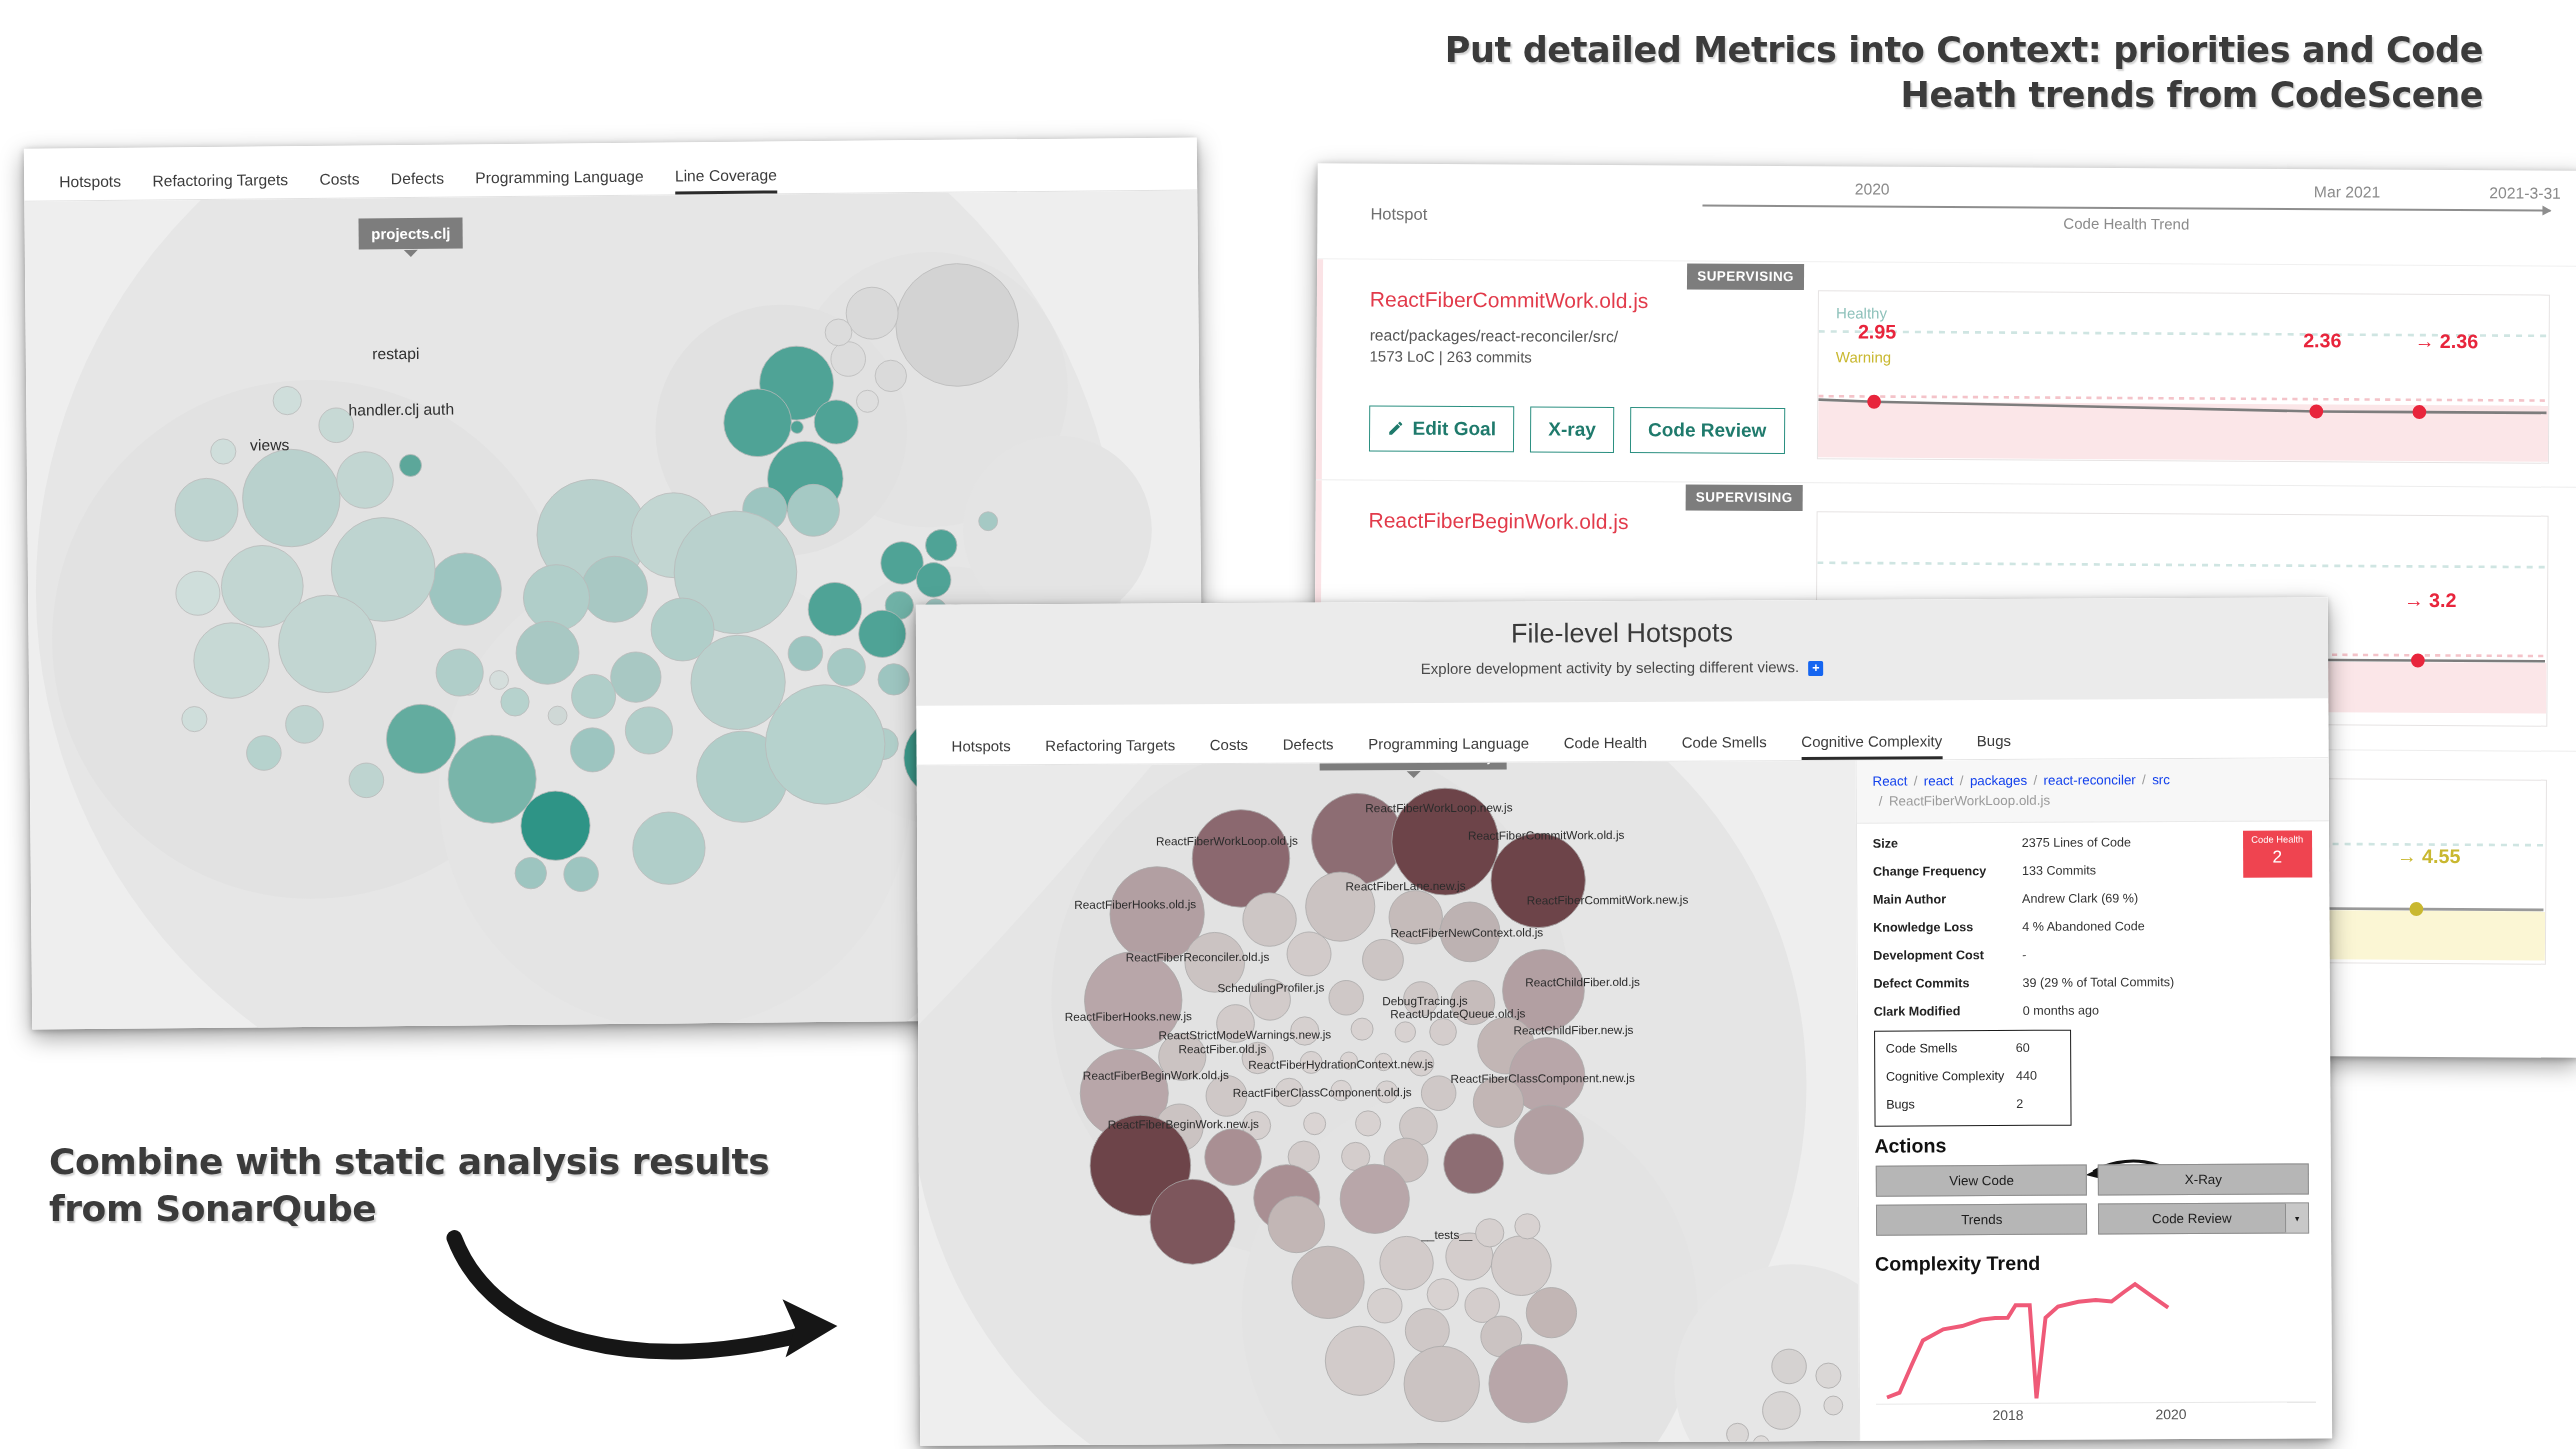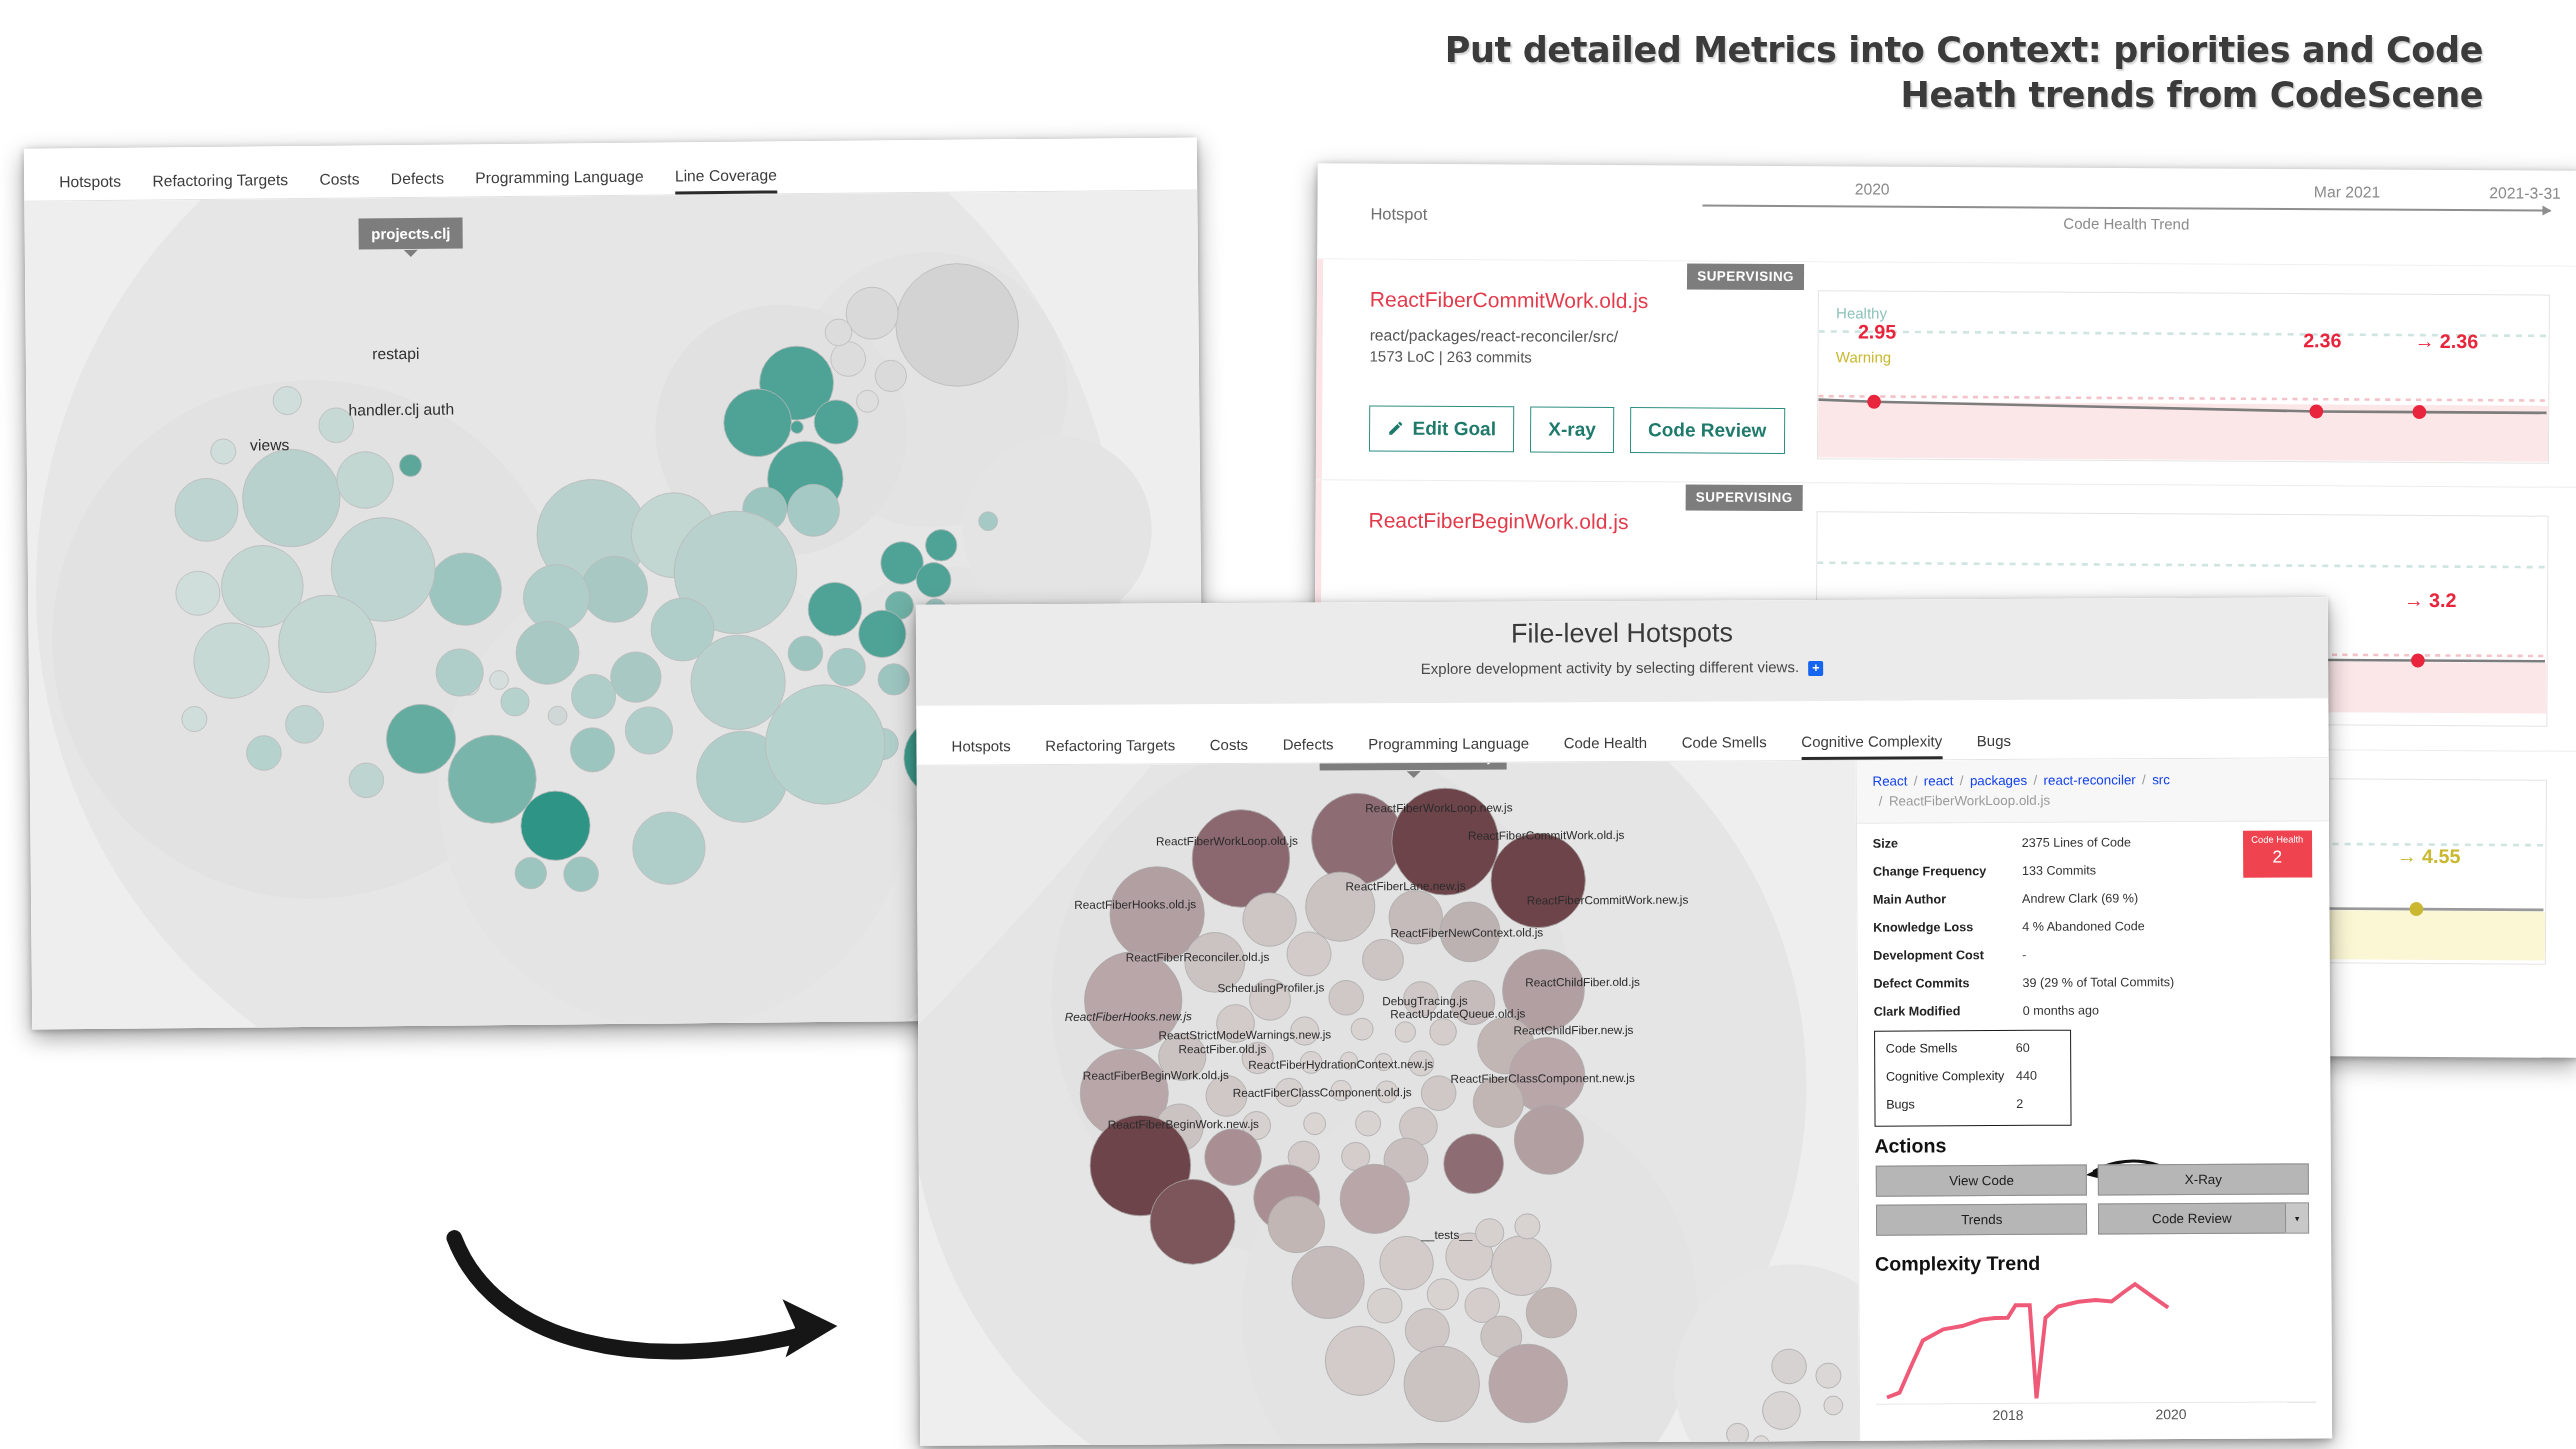--- a/index.html
+++ b/index.html
@@ -252,20 +252,21 @@
 
   
   #arrow-sonarqube{position:absolute;left:440px;top:1227px;}
 </style>
 </head>
 <body>
 
 <div class="slide">
 
   <div class="headline" id="headline-right">Put detailed Metrics into Context: priorities and Code Heath trends from CodeScene</div>
+  <div class="headline" id="headline-bottom">Combine with static analysis results from SonarQube</div>
 
   <svg id="arrow-sonarqube" width="440" height="157" viewBox="0 0 560 200">
     <path d="M18 14 C 70 150, 260 190, 470 135" stroke="#161616" stroke-width="20" fill="none" stroke-linecap="round"></path>
     <path d="M436 92 L 506 126 L 440 166 L 452 128 Z" fill="#161616"></path>
   </svg>
 
   <div class="window" id="win-coverage">
     <div class="tabbar">
       <div class="tab">Hotspots</div>
       <div class="tab">Refactoring Targets</div>
@@ -590,21 +591,21 @@
         <div class="bubble-label" style="left:33.0%;top:11.2%;">ReactFiberWorkLoop.old.js</div>
         <div class="bubble-label" style="left:52.0%;top:17.8%;">ReactFiberLane.new.js</div>
         <div class="bubble-label" style="left:73.5%;top:19.9%;">ReactFiberCommitWork.new.js</div>
         <div class="bubble-label" style="left:23.2%;top:20.2%;">ReactFiberHooks.old.js</div>
         <div class="bubble-label" style="left:58.5%;top:24.5%;">ReactFiberNewContext.old.js</div>
         <div class="bubble-label" style="left:29.8%;top:27.8%;">ReactFiberReconciler.old.js</div>
         <div class="bubble-label" style="left:37.6%;top:32.4%;">SchedulingProfiler.js</div>
         <div class="bubble-label" style="left:70.8%;top:31.8%;">ReactChildFiber.old.js</div>
         <div class="bubble-label" style="left:54.0%;top:34.3%;">DebugTracing.js</div>
         <div class="bubble-label" style="left:57.5%;top:36.2%;">ReactUpdateQueue.old.js</div>
-        <div class="bubble-label" style="left:22.4%;top:36.4%;font-style:italic;">ReactFiberHooks.new.js</div>
+        <div class="bubble-label" style="left:22.4%;top:36.4%;">ReactFiberHooks.new.js</div>
         <div class="bubble-label" style="left:69.8%;top:38.7%;">ReactChildFiber.new.js</div>
         <div class="bubble-label" style="left:34.8%;top:39.1%;">ReactStrictModeWarnings.new.js</div>
         <div class="bubble-label" style="left:32.4%;top:41.1%;">ReactFiber.old.js</div>
         <div class="bubble-label" style="left:45.0%;top:43.4%;">ReactFiberHydrationContext.new.js</div>
         <div class="bubble-label" style="left:25.3%;top:44.8%;">ReactFiberBeginWork.old.js</div>
         <div class="bubble-label" style="left:66.5%;top:45.6%;">ReactFiberClassComponent.new.js</div>
         <div class="bubble-label" style="left:43.0%;top:47.5%;">ReactFiberClassComponent.old.js</div>
         <div class="bubble-label" style="left:28.2%;top:52.0%;">ReactFiberBeginWork.new.js</div>
         <div class="bubble-label" style="left:56.2%;top:68.1%;">__tests__</div>
       </div>

